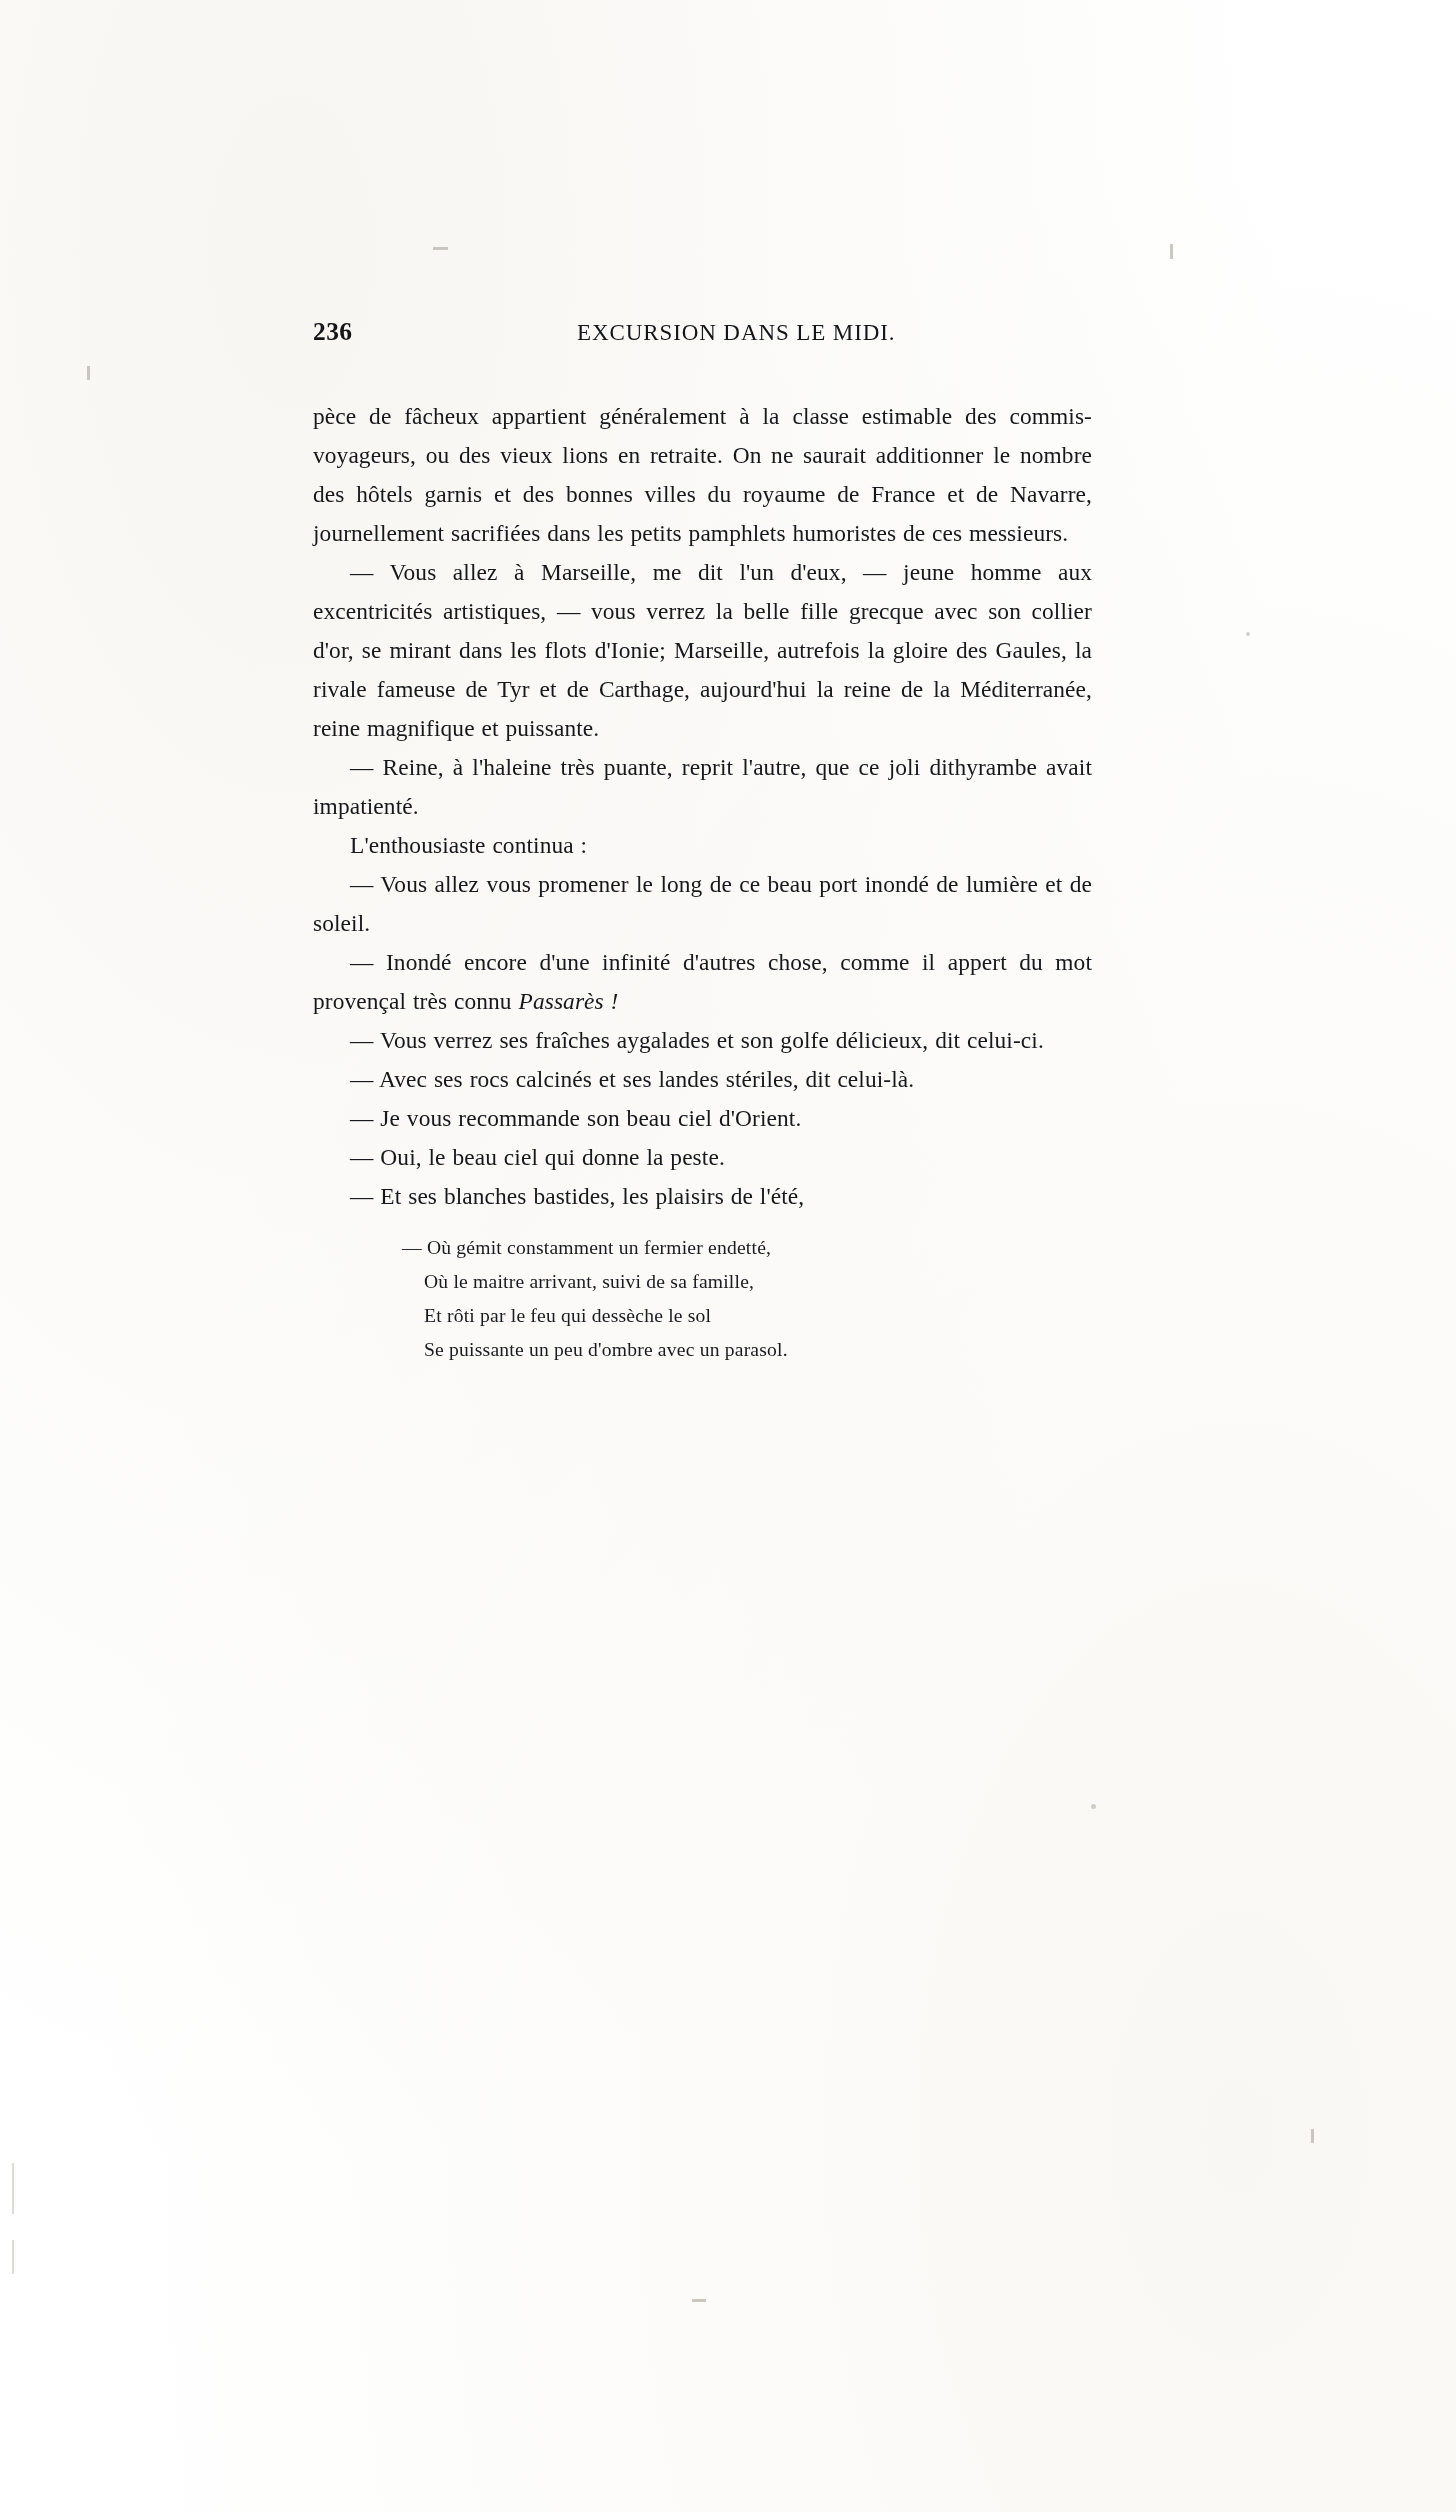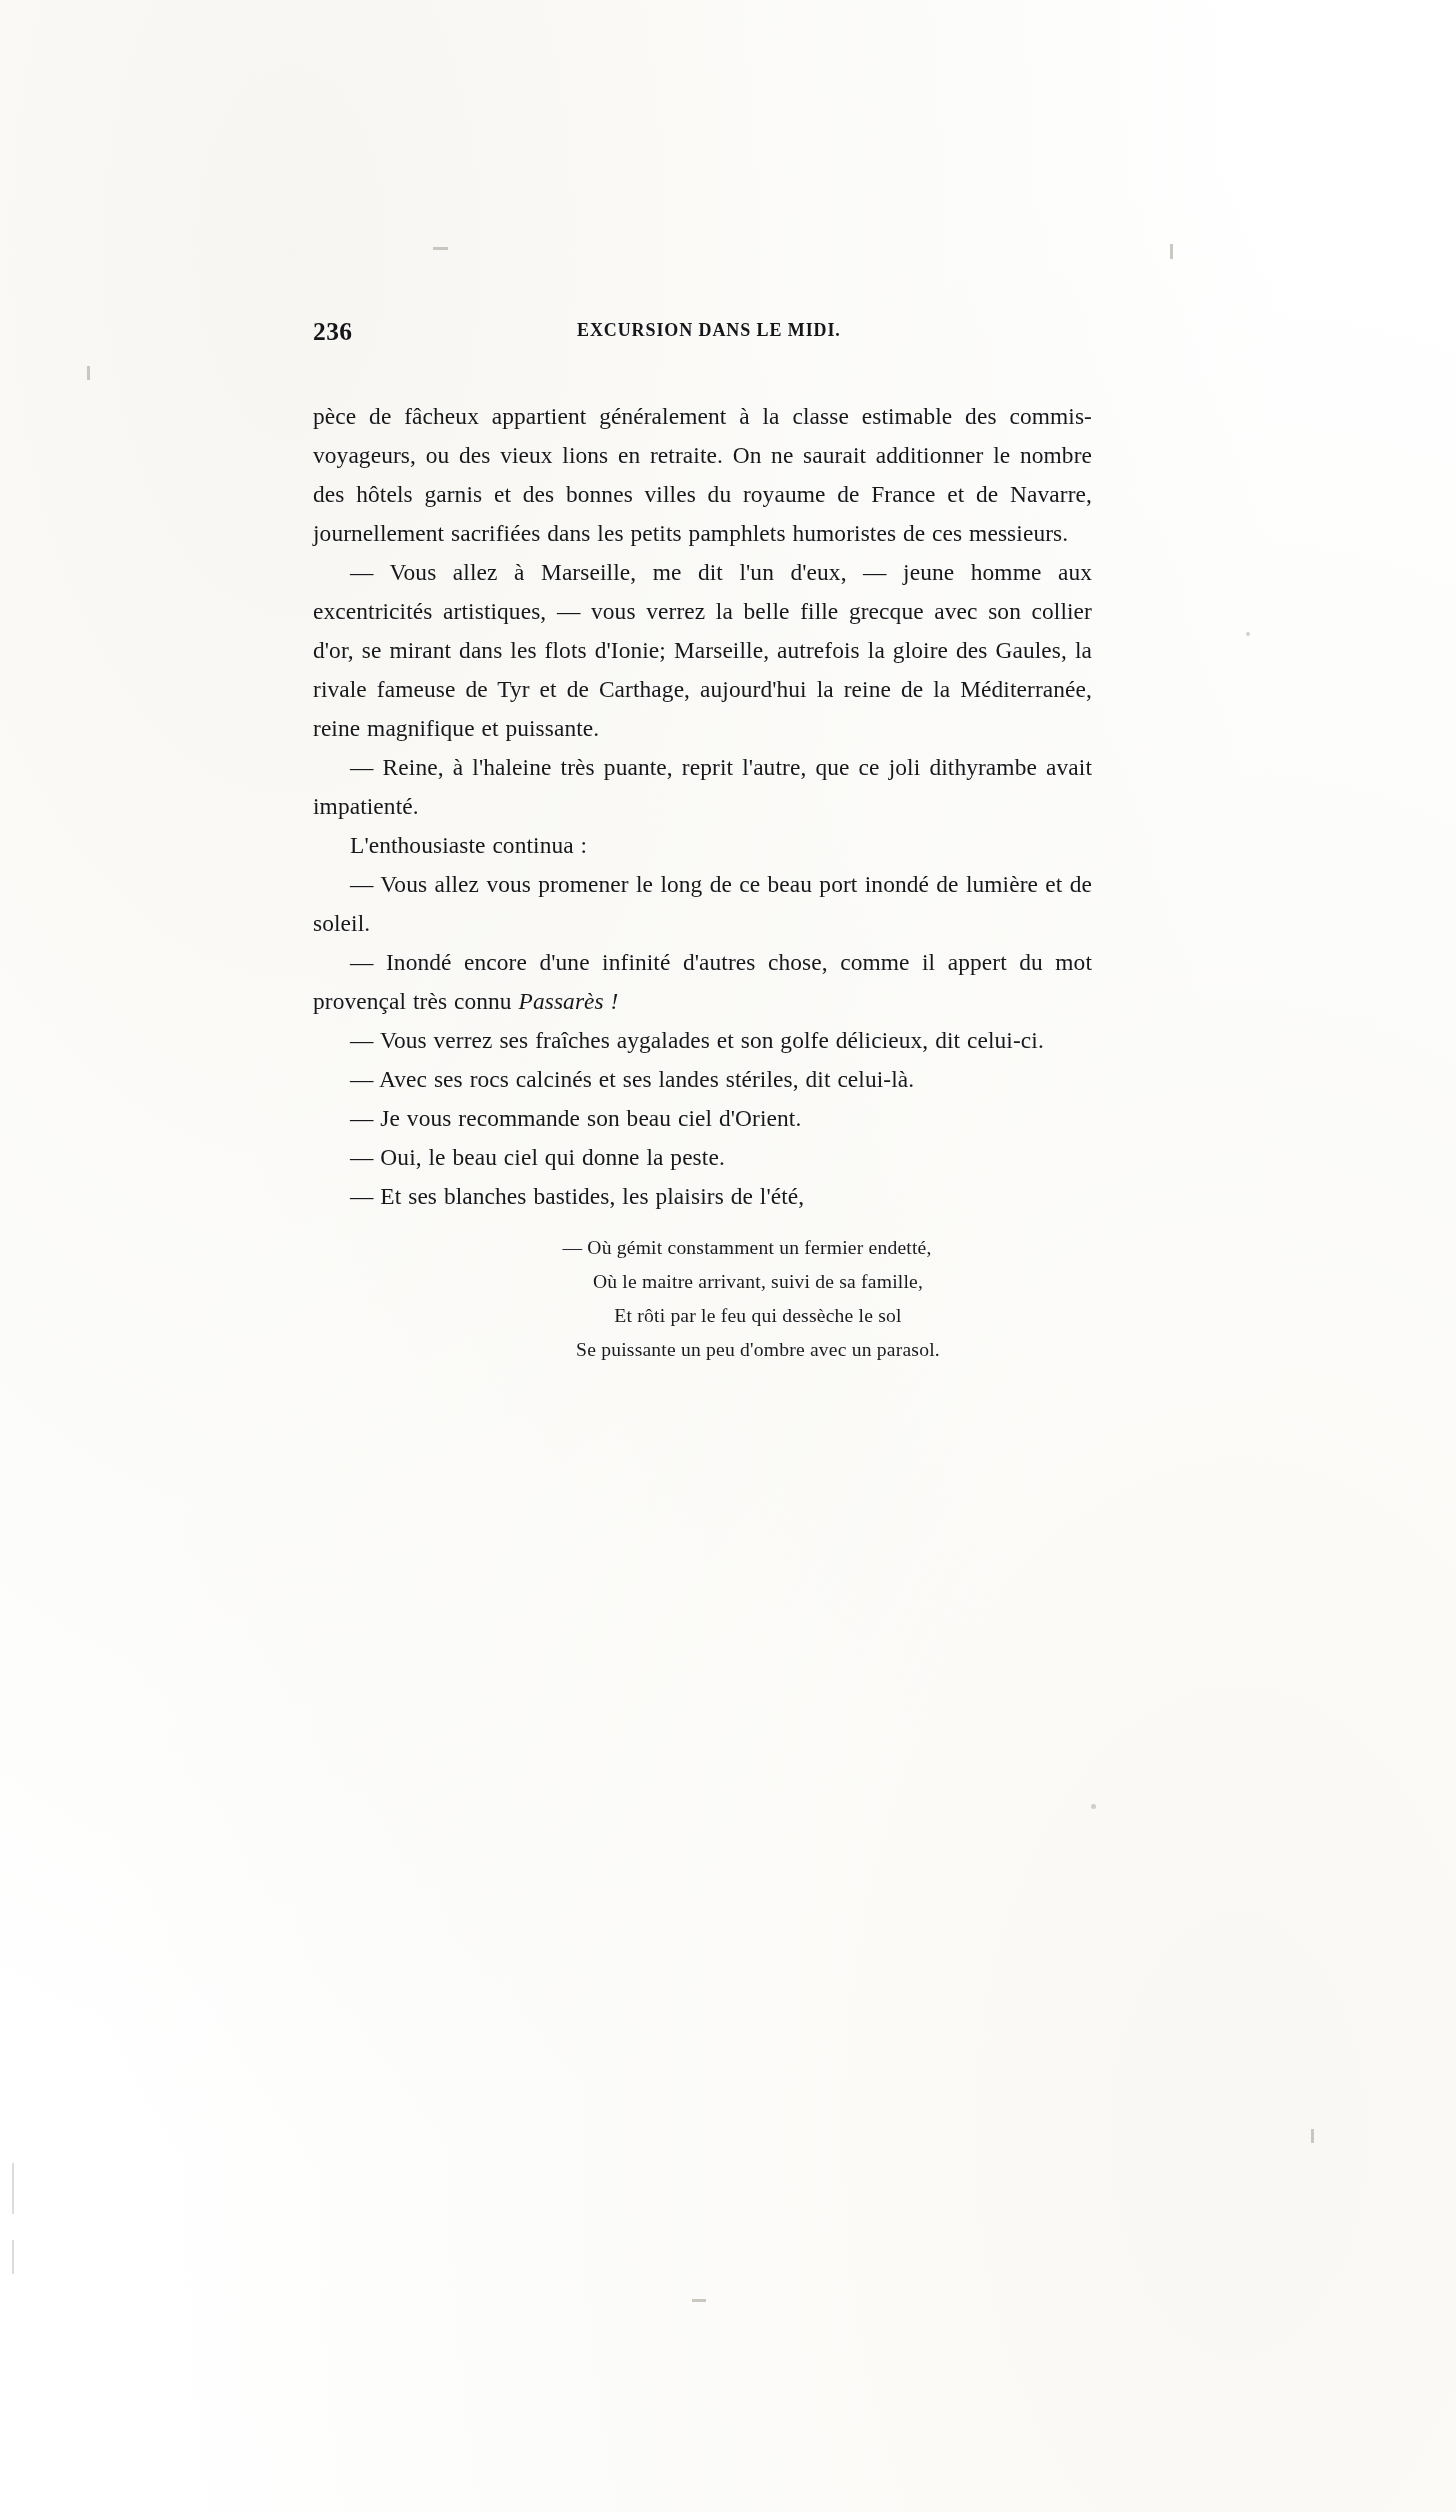--- a/index.html
+++ b/index.html
@@ -45,22 +45,22 @@
     top: 0;
     font-size: 25.5px;
     font-weight: bold;
     letter-spacing: 0.4px;
     color: #15161a;
   }
   .running-head {
     position: absolute;
     left: 264px;
     top: 3.4px;
-    font-size: 18px;
-    font-weight: bold;
+    font-size: 23px;
+    font-weight: normal;
     letter-spacing: 0.9px;
     color: #15161a;
     font-variant: small-caps;
     text-transform: uppercase;
   }
   .body-col {
     position: absolute;
     left: 313px;
     top: 373px;
     width: 779px;
@@ -84,21 +84,20 @@
   em.it {
     font-style: italic;
   }
   .verse {
     margin: 15.3px 0 0 0;
     padding-left: 111px;
     font-size: 19.6px;
     line-height: 34px;
     color: #1a1b20;
     letter-spacing: 0.2px;
-    text-align: center;
   }
   .verse .line {
     white-space: nowrap;
   }
   .verse .line.first {
     text-indent: -22px;
   }
   .mark {
     position: absolute;
     background: #b9b6ad;

